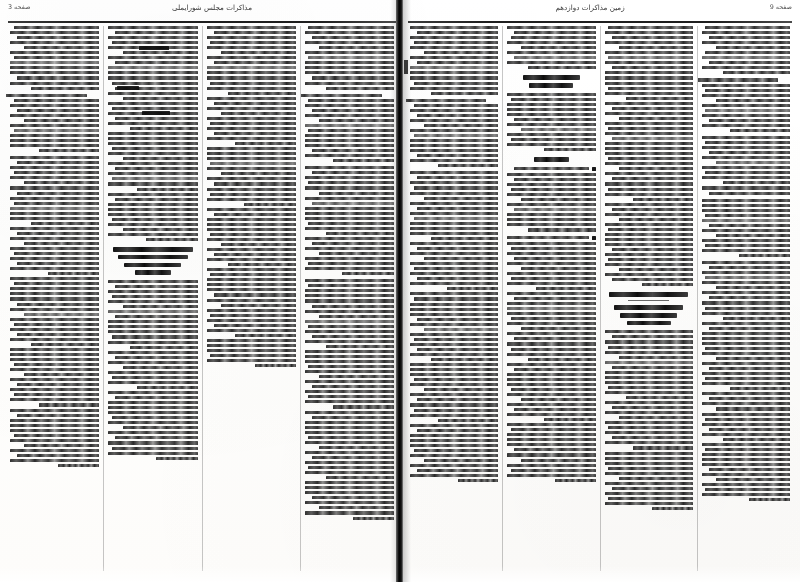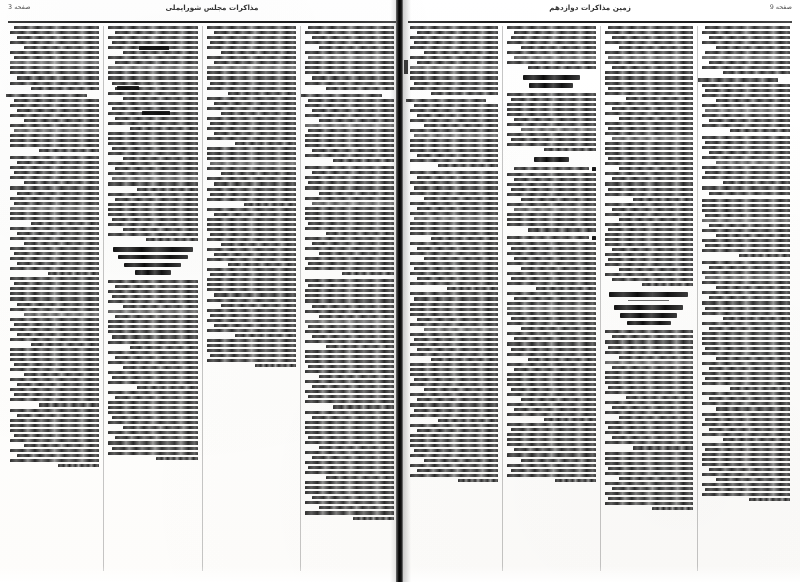--- a/index.html
+++ b/index.html
@@ -38,21 +38,21 @@
   
   .runhead{
     position:relative;height:21px;display:flex;align-items:flex-start;
     justify-content:space-between;padding:3px 2px 0 2px;box-sizing:border-box;
   }
   .runhead .folio,
   .runhead .title{
     font-size:6.4px;color:#3a3a3a;letter-spacing:.4px;white-space:nowrap;
     opacity:.9;filter:blur(.16px);
   }
-  .runhead .title{font-weight:bold;font-size:7.2px;color:#1f1f1f;}
+  .runhead .title{font-weight:normal;font-size:7.2px;color:#1f1f1f;}
   .rule{
     position:relative;height:2px;margin:0 2px;
     background:linear-gradient(90deg,#222,#000 20%,#000 80%,#333);
     opacity:.88;
   }
 
   
   .cols{
     position:relative;display:flex;flex-direction:row;
     height:545px;margin-top:3px;gap:0;

